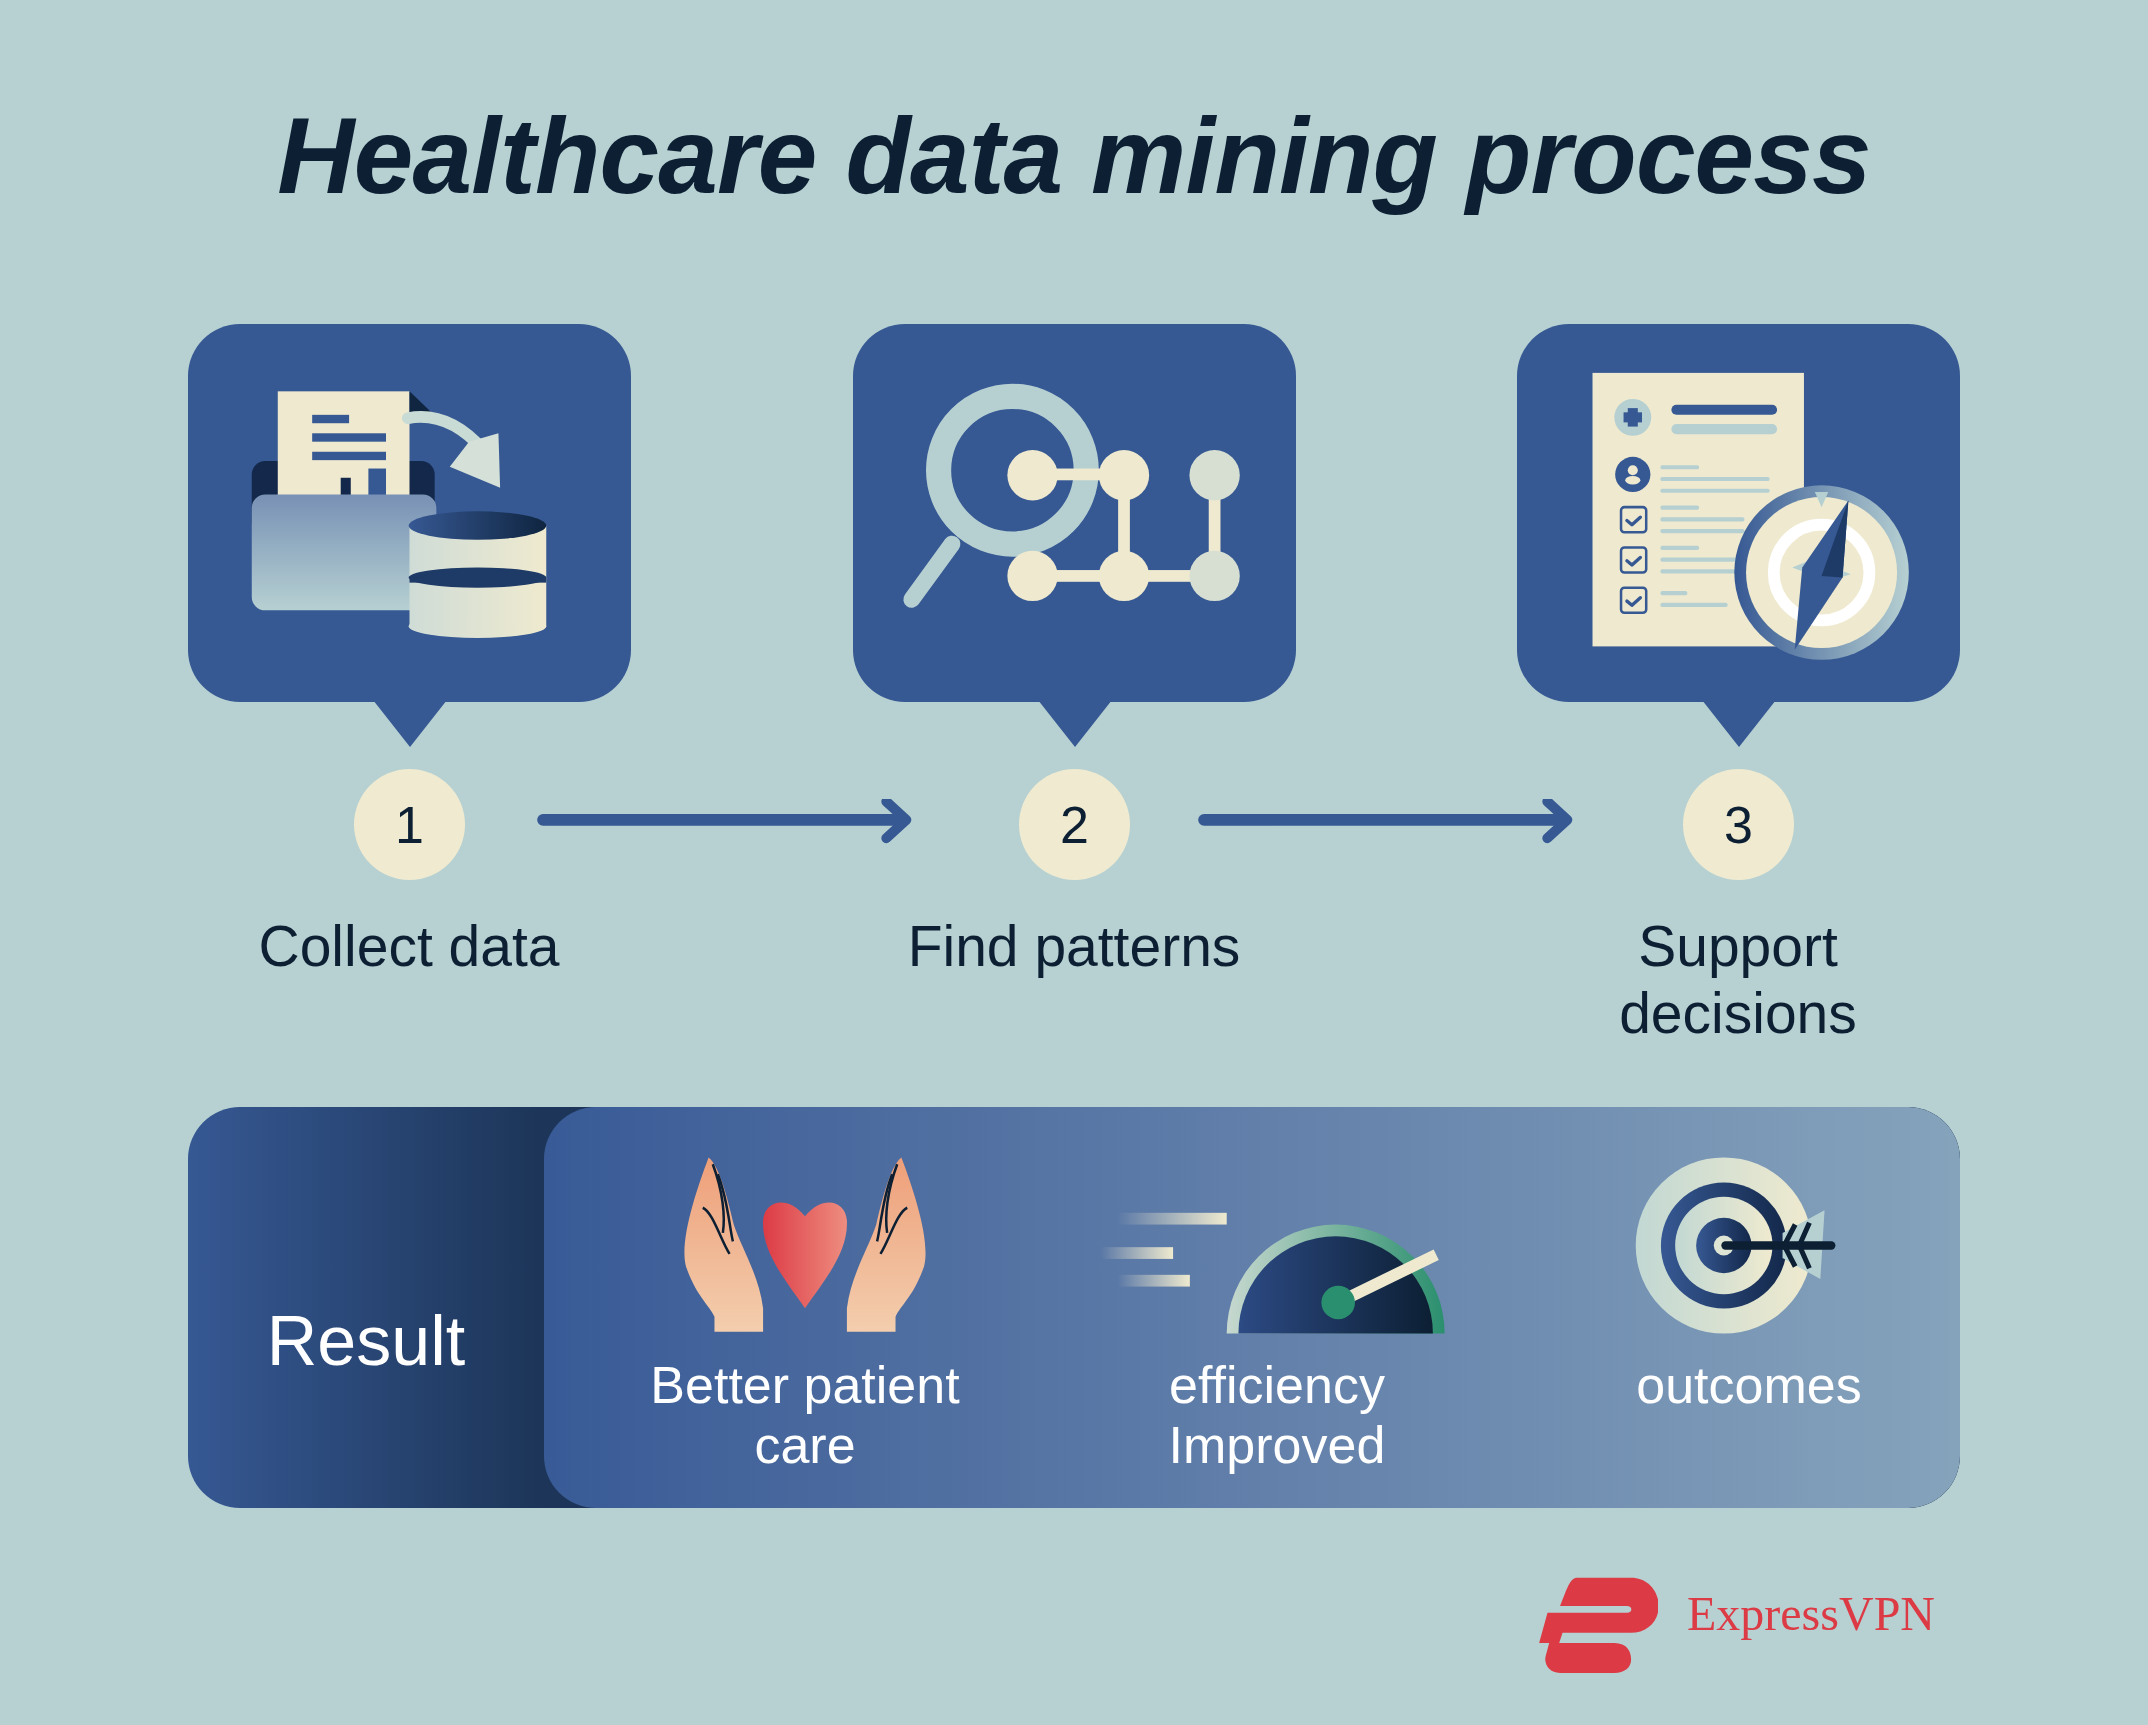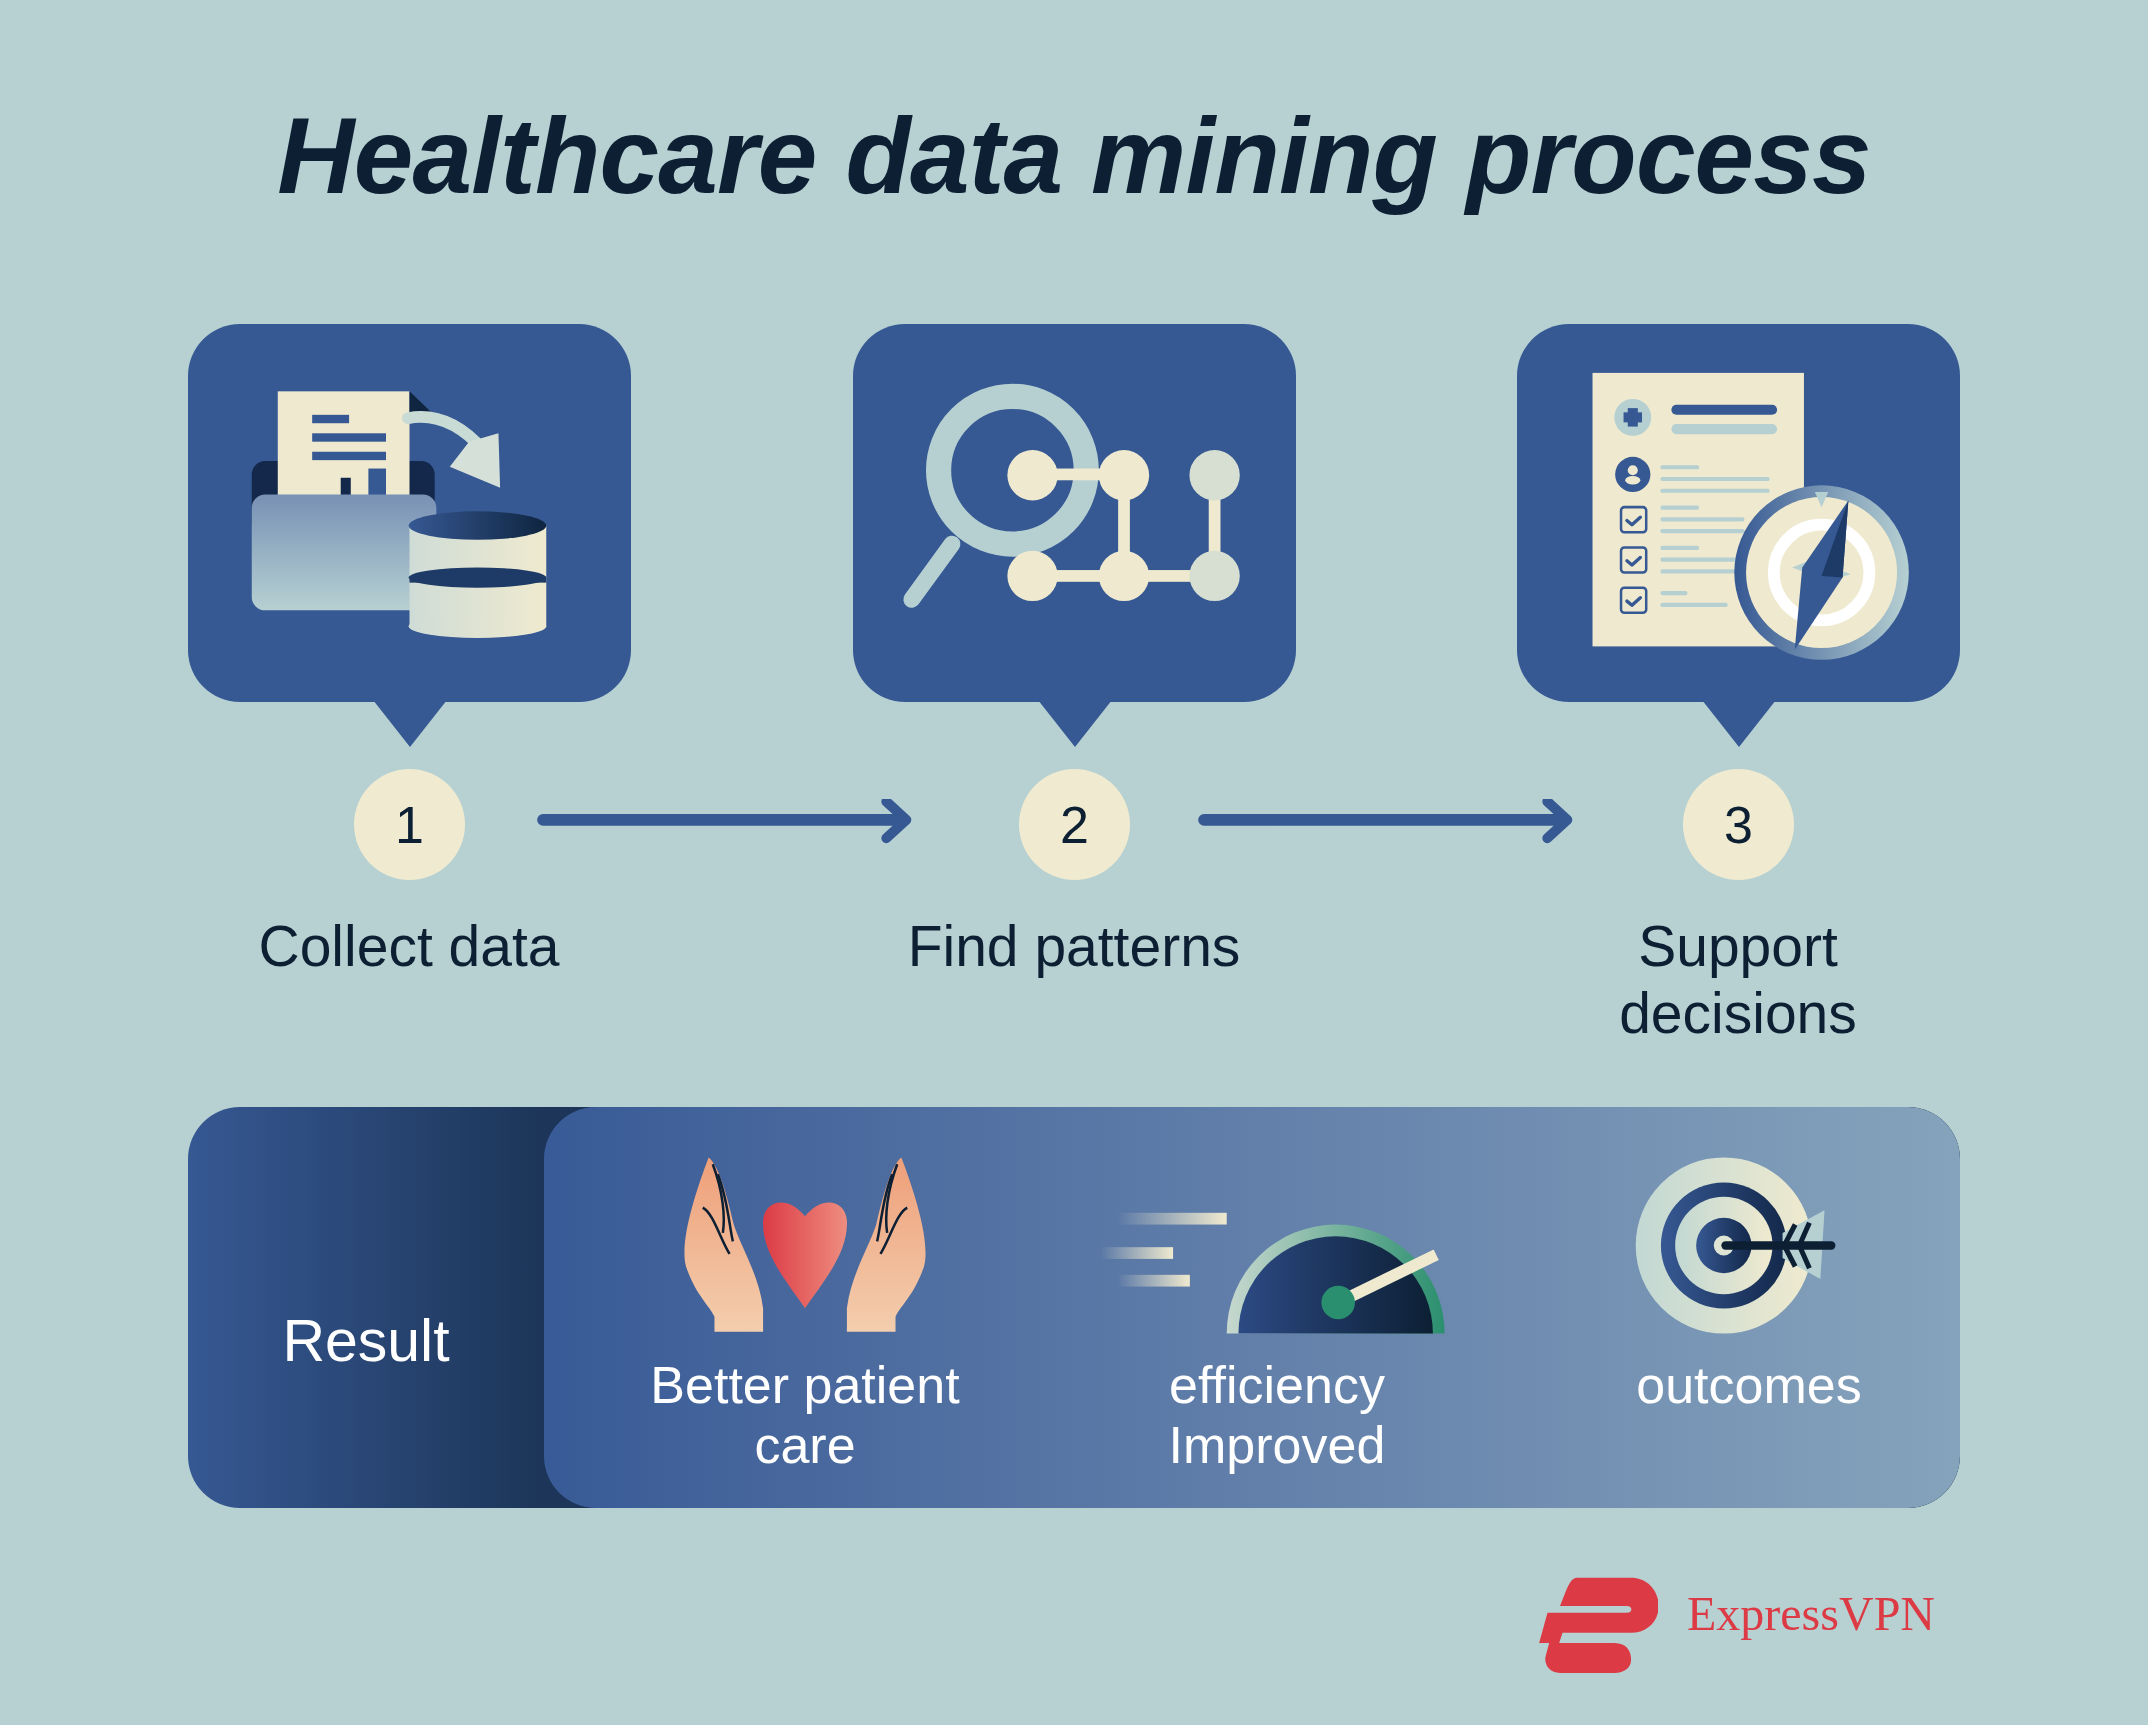--- a/index.html
+++ b/index.html
@@ -13,21 +13,21 @@
   .bubble svg { position:absolute; left:0; top:0; }
   .num { width:111px; height:111px; border-radius:50%; background:#f0ebd0; top:769px;
          display:flex; align-items:center; justify-content:center; font-size:52px; color:#0c1f33; }
   .step-label { top:913px; width:436px; text-align:center; font-size:57px; line-height:67px; color:#0c1f33; }
   .arrow { top:799px; }
   .band { left:188px; top:1107px; width:1772px; height:401px; border-radius:52px;
           background:linear-gradient(90deg,#365893 0%, #1c3558 20%, #1c3558 22%); overflow:hidden; }
   .band-inner { position:absolute; left:356px; top:0; right:0; bottom:0; border-radius:52px;
           background:linear-gradient(90deg,#385a96 0%, #5a78a6 40%, #86a3bc 100%); }
   .result-label { left:0; width:356px; top:0; height:468px; display:flex; align-items:center; justify-content:center;
-          color:#ffffff; font-size:59px; }
+          color:#ffffff; font-size:70px; }
   .item { top:0; width:386px; height:401px; }
   .item svg { position:absolute; left:50%; top:42px; transform:translateX(-50%); }
   .item-label { position:absolute; left:0; width:386px; top:248px; text-align:center; color:#ffffff; font-size:52px; line-height:60px; }
   .logo-text { left:1687px; top:1586px; font-family:"Liberation Serif","DejaVu Serif",serif; font-size:48px; color:#dc3b45; }
 </style>
 </head>
 <body>
 
 <div class="abs title">Healthcare data mining process</div>
 

